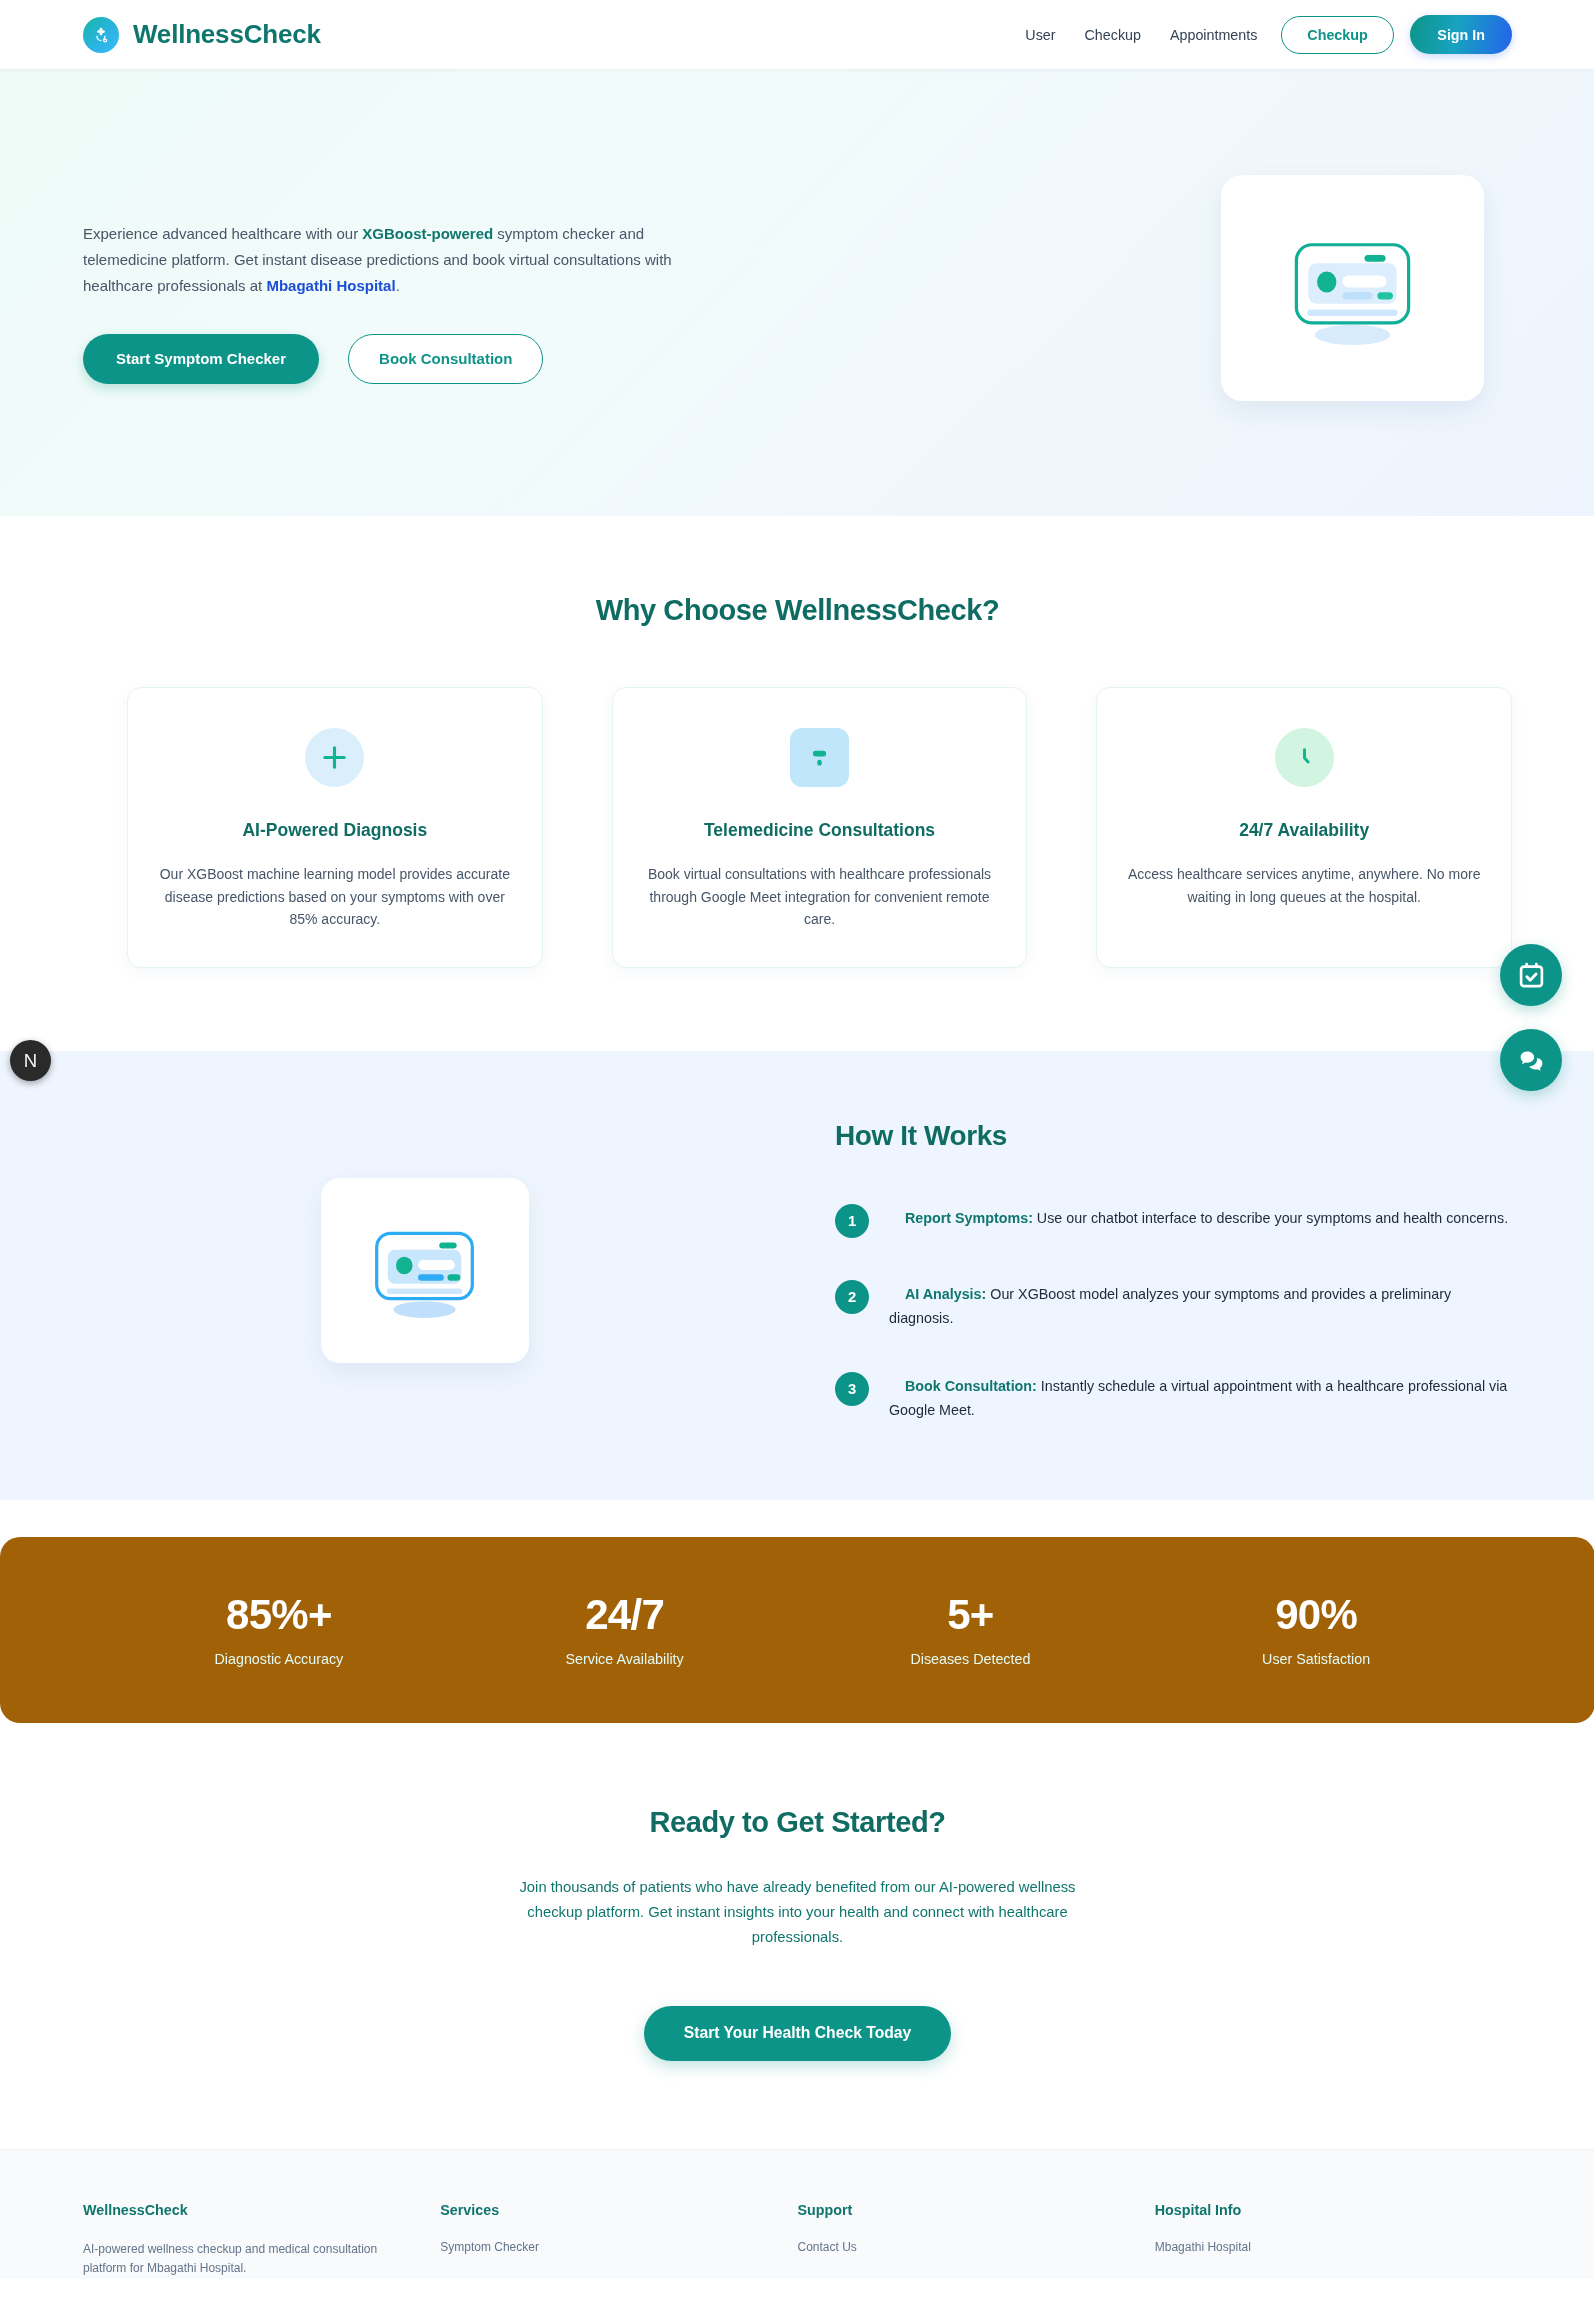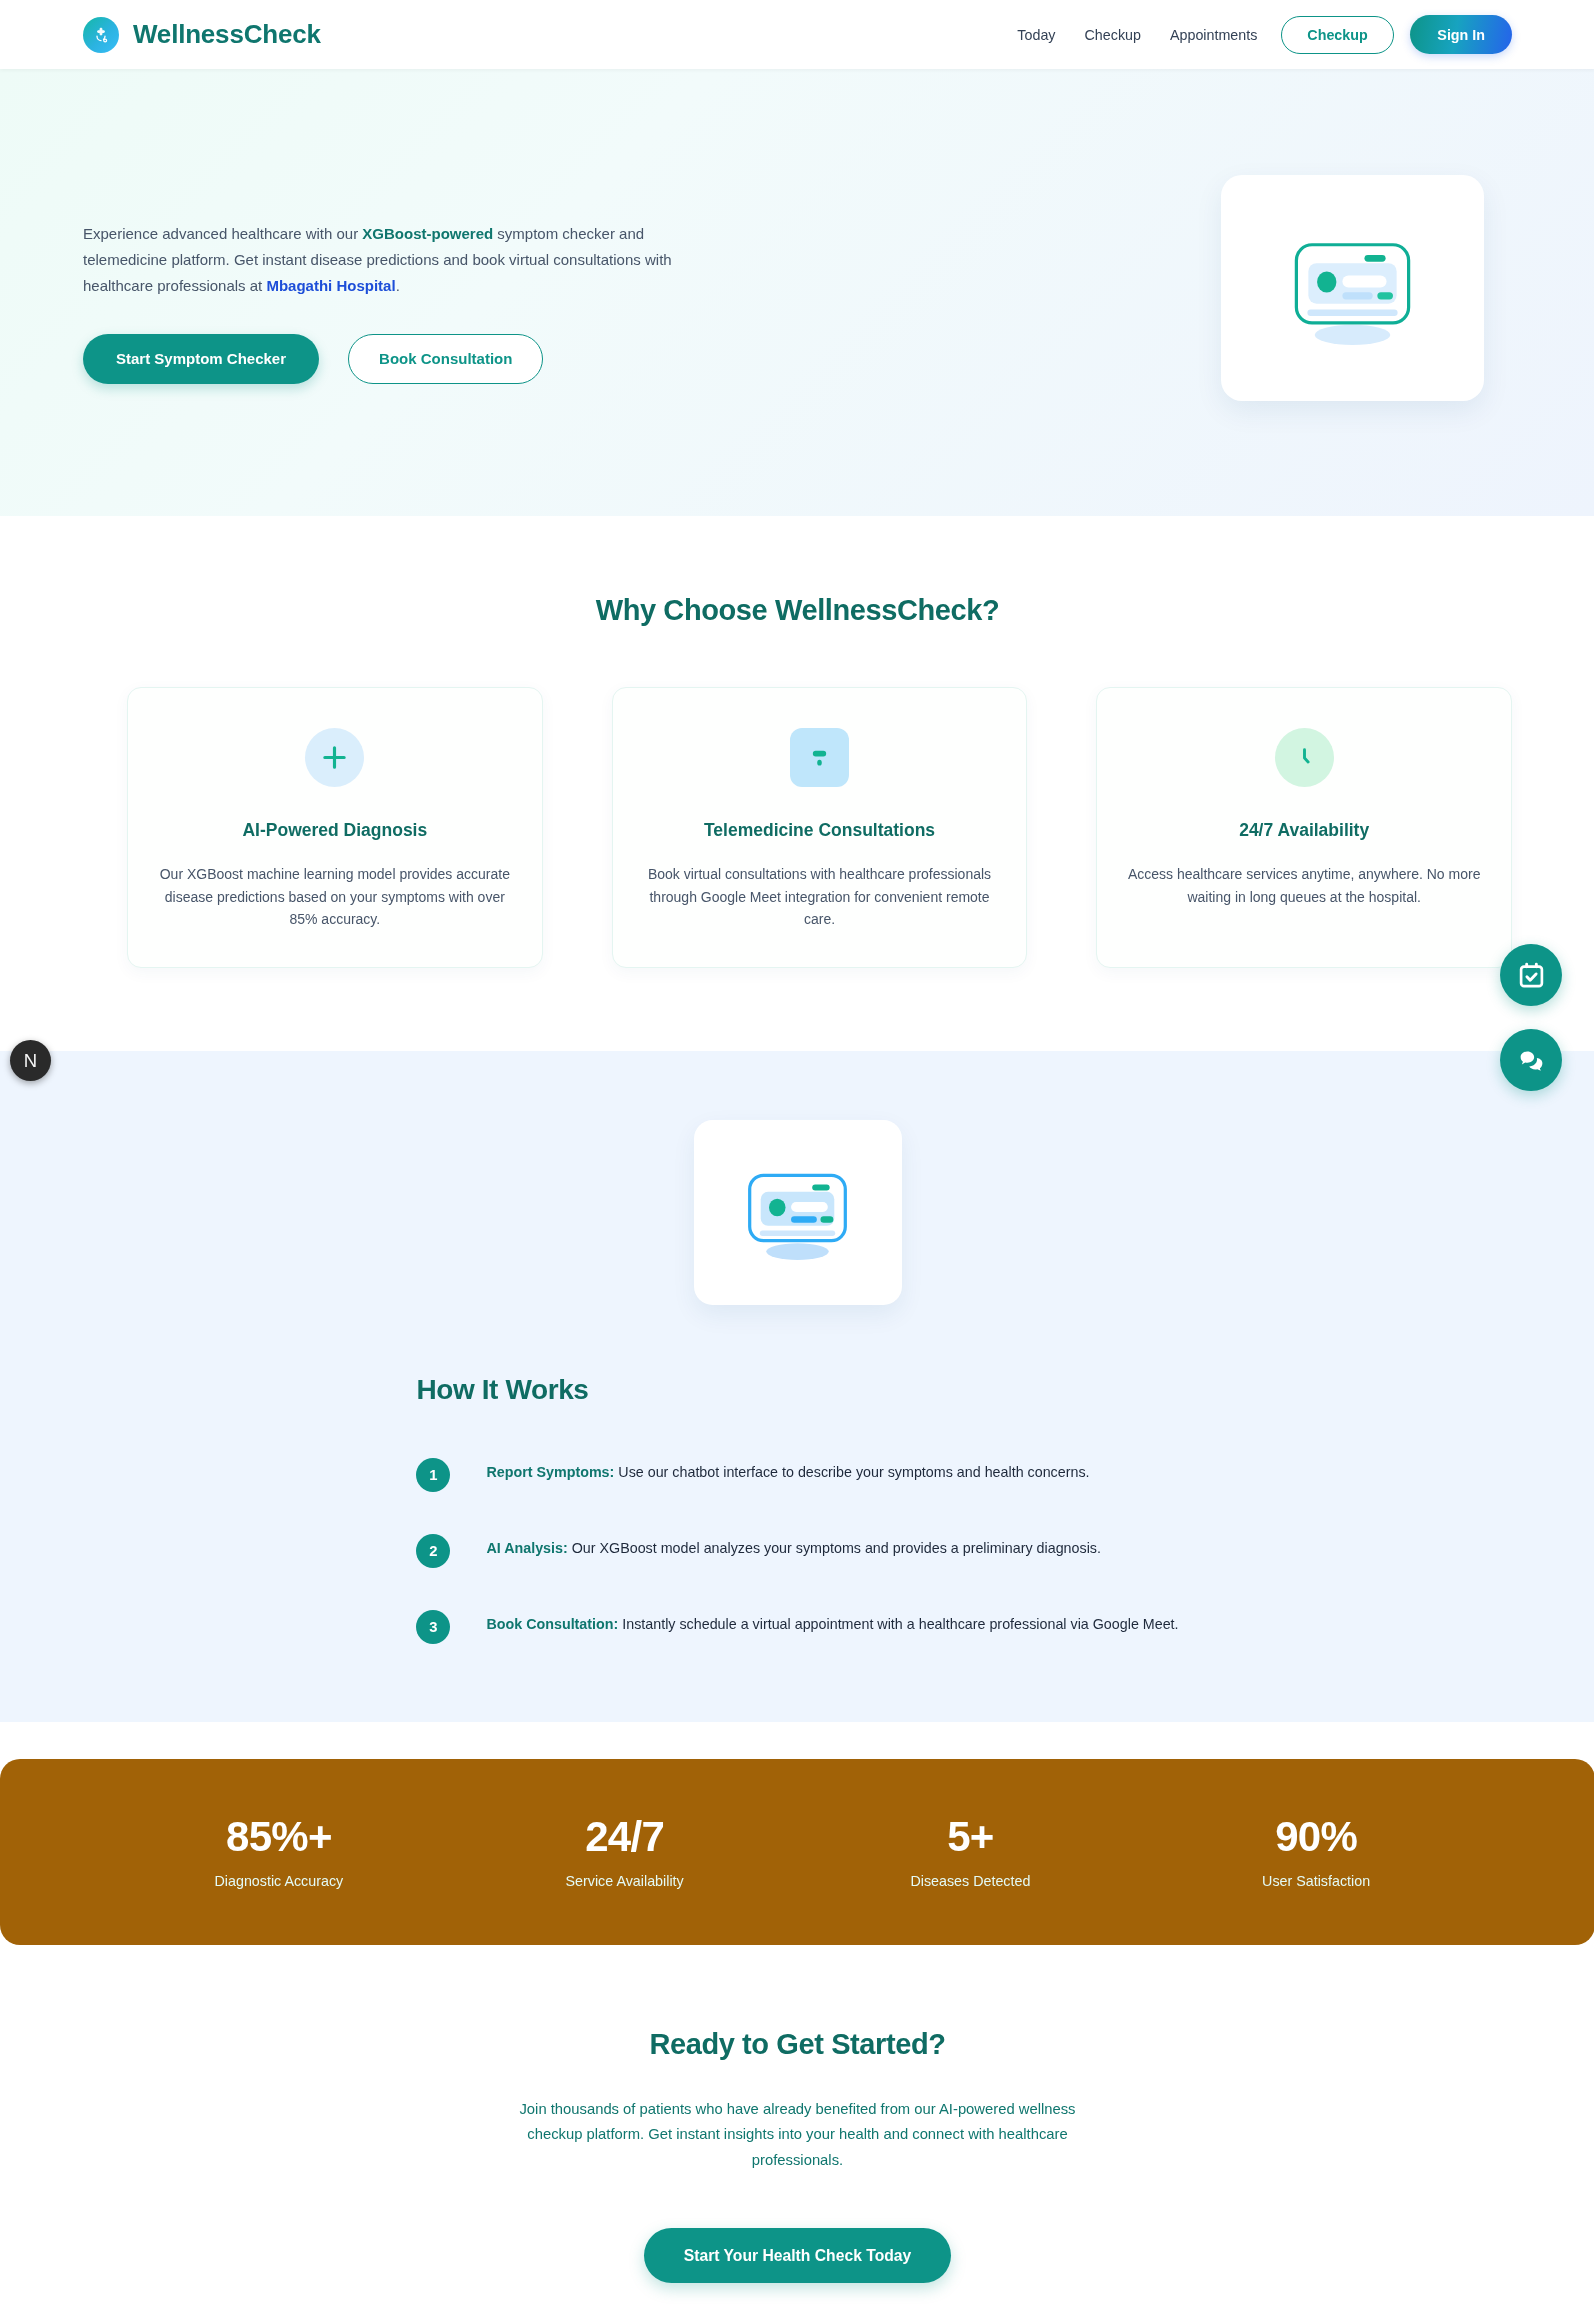--- a/index.html
+++ b/index.html
@@ -115,21 +115,21 @@
   .ico-lblue { background: #bfe6fb; border-radius: 12px; }
   .ico-green { background: #d2f5e1; }
   .feature-title {
     font-size: 17.5px; font-weight: 700; color: #0f6c63; margin-bottom: 22px;
   }
   .feature-desc { font-size: 14px; line-height: 1.62; color: #475569; }
 
   
   .how {
     background: #eef5fe; padding: 69px 83px 78px 83px;
-    display: flex; align-items: center; gap: 69px; flex-direction: column;
+    display: flex; align-items: center; gap: 69px;
   }
   .how-art-wrap { width: 683px; display: flex; justify-content: center; }
   .how-art {
     width: 208px; height: 185px; background: #ffffff; border-radius: 18.5px;
     box-shadow: 0 9.2px 24px rgba(15,70,110,0.07);
     display: flex; align-items: center; justify-content: center;
   }
   .how-right { flex: 1; }
   .how-title {
     font-size: 28px; font-weight: 700; color: #0f6c63;
@@ -221,21 +221,21 @@
     <div class="brand-logo">
       <svg width="20" height="20" viewBox="0 0 24 24" fill="none">
         <path d="M12 3.2c-1 0-1.7.7-1.7 1.7v1.3H9c-1 0-1.7.7-1.7 1.7s.7 1.7 1.7 1.7h1.3v1.3c0 1 .7 1.7 1.7 1.7s1.7-.7 1.7-1.7V9.6H15c1 0 1.7-.7 1.7-1.7S16 6.2 15 6.2h-1.3V4.9c0-1-.7-1.7-1.7-1.7z" fill="#ffffff" opacity="0.95"></path>
         <path d="M7.2 13.5c0 3 2.2 5.3 4.8 5.3M16.8 13.5c0 1.6-.7 3-1.8 4" stroke="#ffffff" stroke-width="1.6" stroke-linecap="round" fill="none"></path>
         <circle cx="17" cy="18.6" r="1.7" stroke="#ffffff" stroke-width="1.5" fill="none"></circle>
       </svg>
     </div>
     <span class="brand-name">WellnessCheck</span>
   </div>
   <nav class="nav">
-    <a class="nav-link">Today</a>
+    <a class="nav-link">User</a>
     <a class="nav-link">Checkup</a>
     <a class="nav-link">Appointments</a>
     <button class="btn-register">Checkup</button>
     <button class="btn-signin">Sign In</button>
   </nav>
 </header>
 
 <section class="hero">
   <div class="hero-left">
     <p class="hero-sub">

